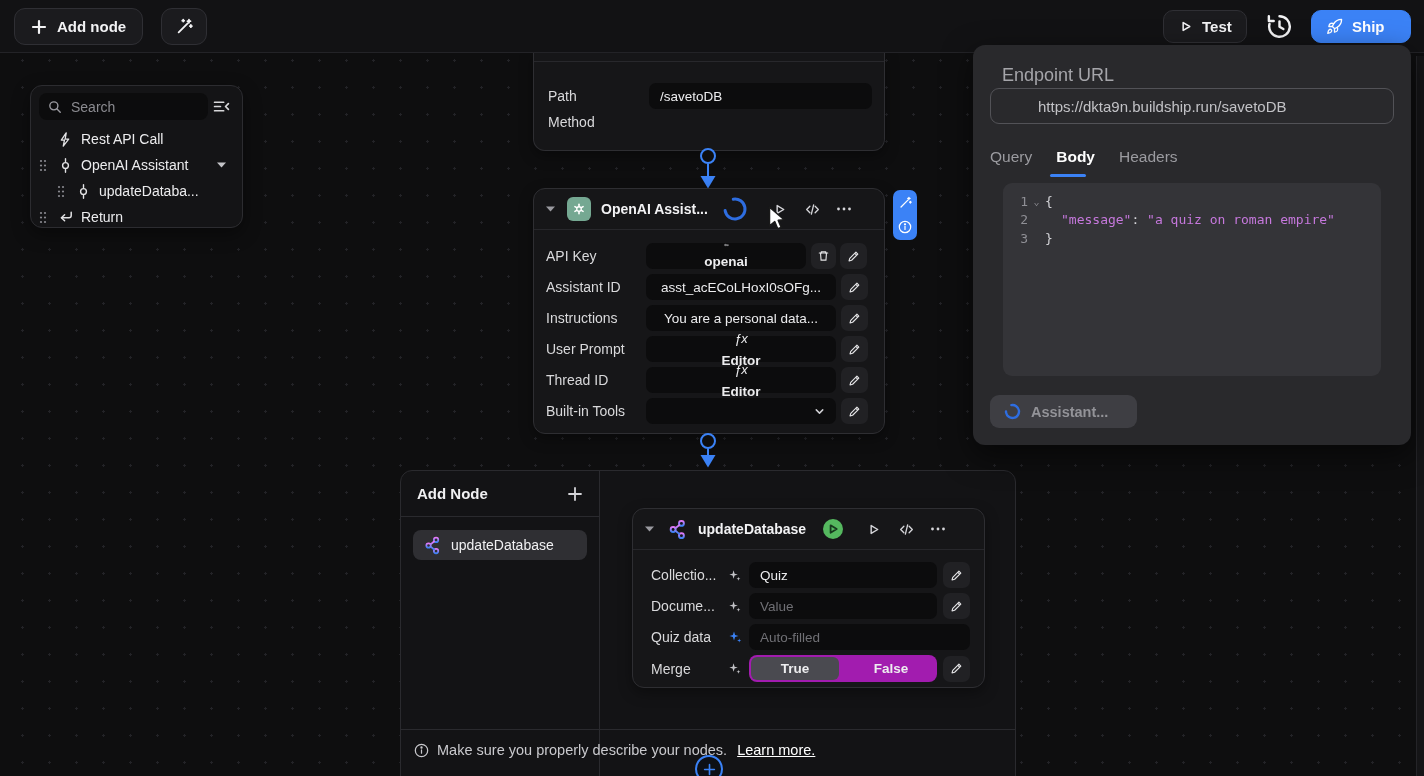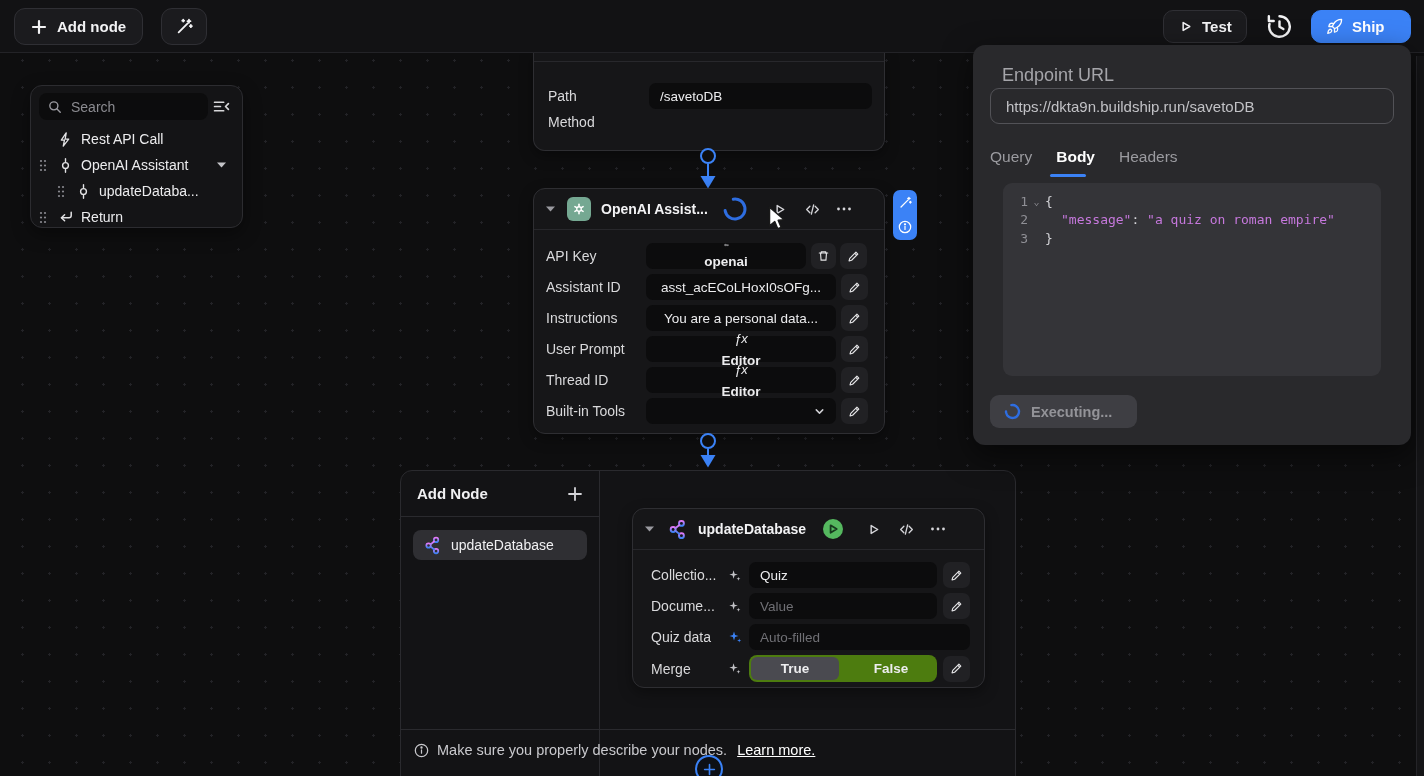--- a/index.html
+++ b/index.html
@@ -51,21 +51,21 @@
   .nrow{display:flex;align-items:center;}
   .nlabel{font-size:14px;color:#d9d9db;}
   .ctrl{height:26px;background:#0c0c0d;border-radius:7px;display:flex;align-items:center;
     box-sizing:border-box;color:#ececee;font-size:13.5px;cursor:pointer;}
   .ctrl.center{justify-content:center;gap:7px;flex-direction:column;}
   .ctrl input{background:transparent;border:none;outline:none;color:#ececee;font-size:13.5px;
     width:100%;padding:0 11px;font-family:"Liberation Sans",sans-serif;}
   .ctrl input::placeholder{color:#707075;}
   .sqbtn{height:26px;border-radius:7px;background:#212124;display:flex;align-items:center;
     justify-content:center;box-sizing:border-box;cursor:pointer;}
-  .seg{height:27px;background:#4d7c0f;border-radius:8px;display:flex;padding:2px;
+  .seg{height:27px;background:#a21caf;border-radius:8px;display:flex;padding:2px;
     box-sizing:border-box;gap:8px;}
   .seg div{flex:1;display:flex;align-items:center;justify-content:center;font-size:13.5px;
     font-weight:700;color:#ededef;border-radius:6px;cursor:pointer;}
   .seg .on{background:#4a4a50;}
   .fx{font-style:italic;font-size:13px;color:#ececee;}
 
   
   .bigbox{left:400px;top:470px;width:616px;height:330px;background:#131315;
     border:1px solid #2a2a2e;border-radius:12px 12px 0 0;box-sizing:border-box;}
   .leftcol{position:absolute;left:0;top:0;width:199px;height:100%;border-right:1px solid #2a2a2e;box-sizing:border-box;}
@@ -75,21 +75,21 @@
     align-items:center;padding:0 10px;gap:9px;font-size:14px;font-weight:500;color:#f0f0f2;cursor:pointer;}
   .bfoot{position:absolute;left:0;right:0;top:258px;border-top:1px solid #2a2a2e;
     display:flex;align-items:center;gap:8px;padding:12px 13px;font-size:14.5px;color:#c9c9cd;}
   .bfoot a{color:#fff;text-decoration:underline;margin-left:2px;cursor:pointer;}
 
   
   .reqpanel{left:973px;top:45px;width:438px;height:400px;background:#29292c;border-radius:12px;
     box-shadow:0 10px 30px rgba(0,0,0,.55);z-index:20;padding:0;box-sizing:border-box;}
   .eplabel{position:absolute;left:29px;top:20px;font-size:18px;font-weight:500;color:#a5a5aa;}
   .epinput{position:absolute;left:17px;top:43px;width:404px;height:36px;border:1px solid #525257;
-    border-radius:9px;box-sizing:border-box;display:flex;align-items:center;}
+    border-radius:9px;box-sizing:border-box;display:flex;align-items:center;padding-left:32px;}
   .epinput input{background:transparent;border:none;outline:none;color:#c2c2c6;font-size:15px;
     width:100%;padding:0 15px;font-family:"Liberation Sans",sans-serif;}
   .tabs{position:absolute;left:17px;top:103px;display:flex;gap:24px;font-size:15.5px;}
   .tab{color:#9b9ba0;font-weight:500;cursor:pointer;}
   .tab.active{color:#fff;font-weight:700;}
   .tabline{position:absolute;left:77px;top:129px;width:36px;height:3px;border-radius:2px;background:#3b82f6;}
   .codebox{position:absolute;left:30px;top:138px;width:378px;height:193px;background:#343438;
     border-radius:9px;padding:9px 0 0 10px;box-sizing:border-box;
     font-family:"DejaVu Sans Mono",monospace;font-size:13px;}
   .cl{display:flex;height:18.5px;align-items:center;}
@@ -623,21 +623,21 @@
       <div class="cl">
         <span class="n">3</span>
         <span class="f"></span>
         <span class="c">}</span>
       </div>
     </div>
     <div class="execbtn">
       <svg width="17" height="17" viewBox="0 0 17 17" fill="none">
           <circle cx="8.5" cy="8.5" r="6.5" stroke="#2e6de0" stroke-width="2.4" stroke-linecap="round" stroke-dasharray="31 10" transform="rotate(-100 8.5 8.5)"></circle>
         </svg>
-      <span>Executing...</span>
+      <span>Assistant...</span>
     </div>
   </div>
 
   <div class="abs sliver"></div>
 
   <svg class="abs" style="left:768px;top:206px;z-index:50;" width="20" height="26" viewBox="0 0 15 20">
     <path d="M1 1v14.3l4-3.3 2.3 5.5 2.6-1.1-2.3-5.4 4.6-.4z" fill="#fff" stroke="#1a1a1a" stroke-width="1.1" stroke-linejoin="round"></path>
   </svg>
 
 </div>

